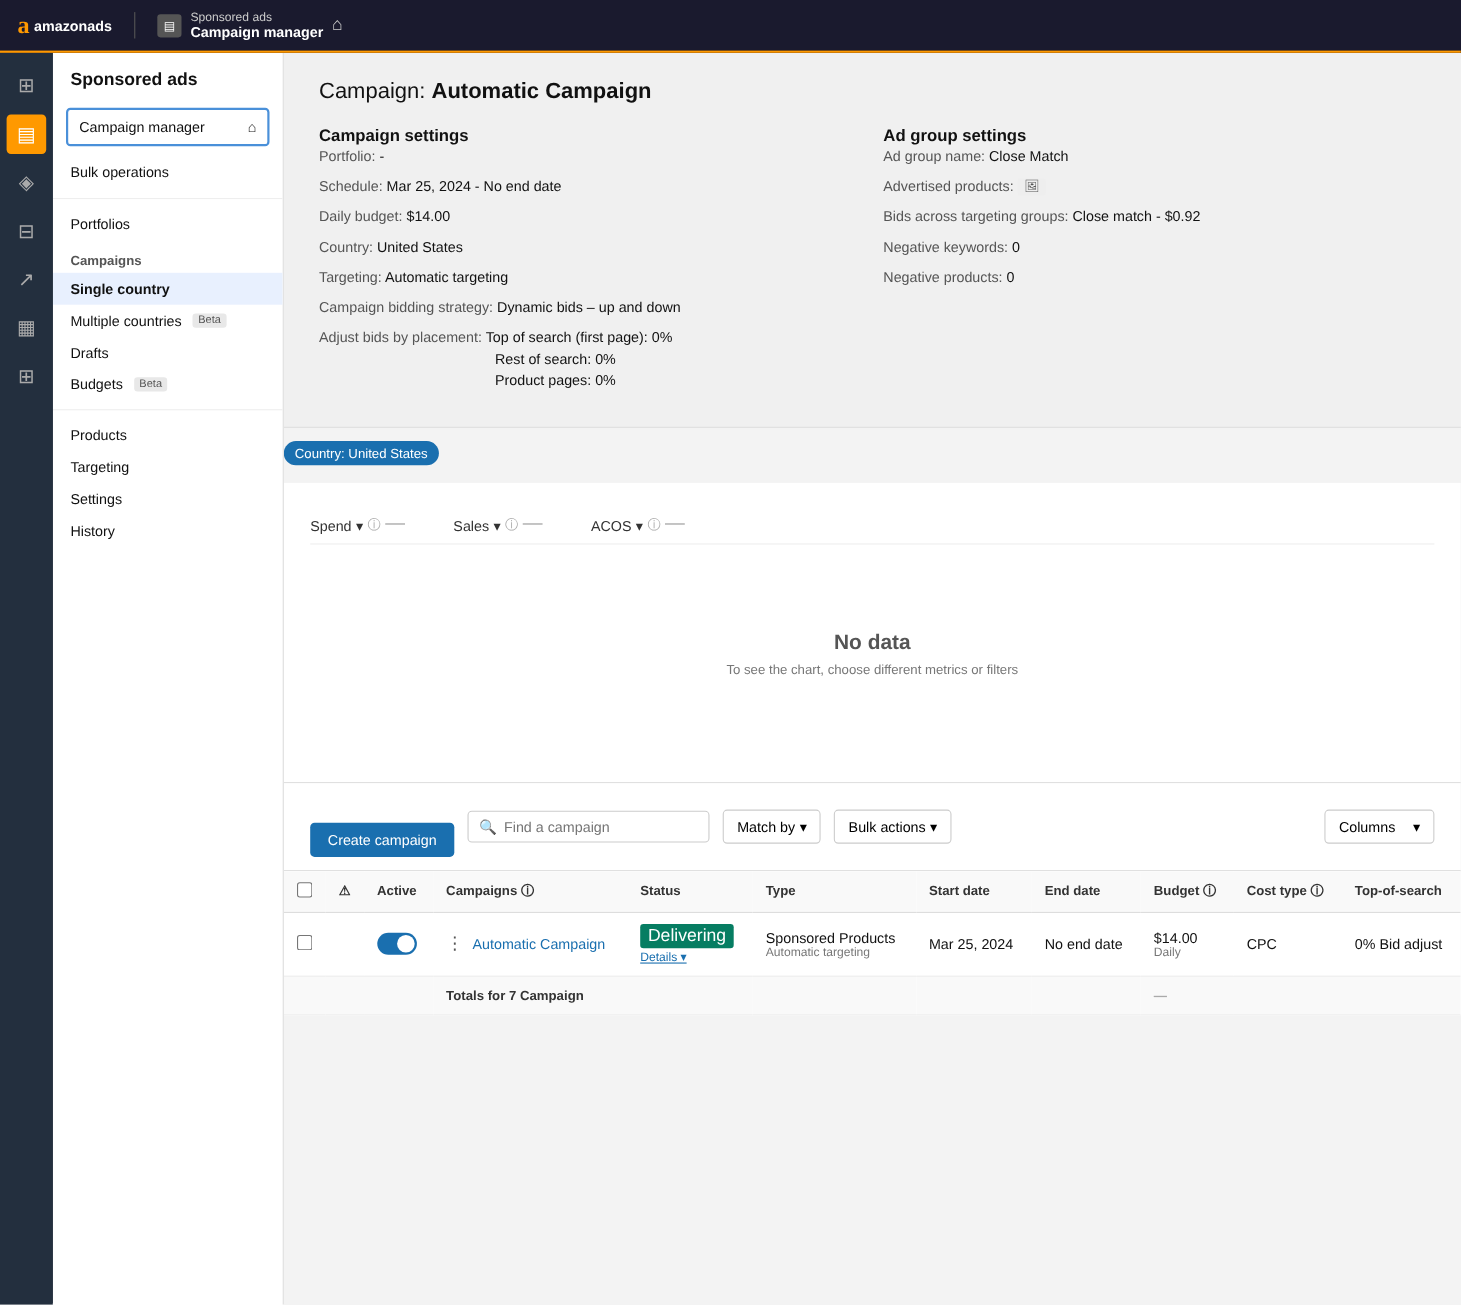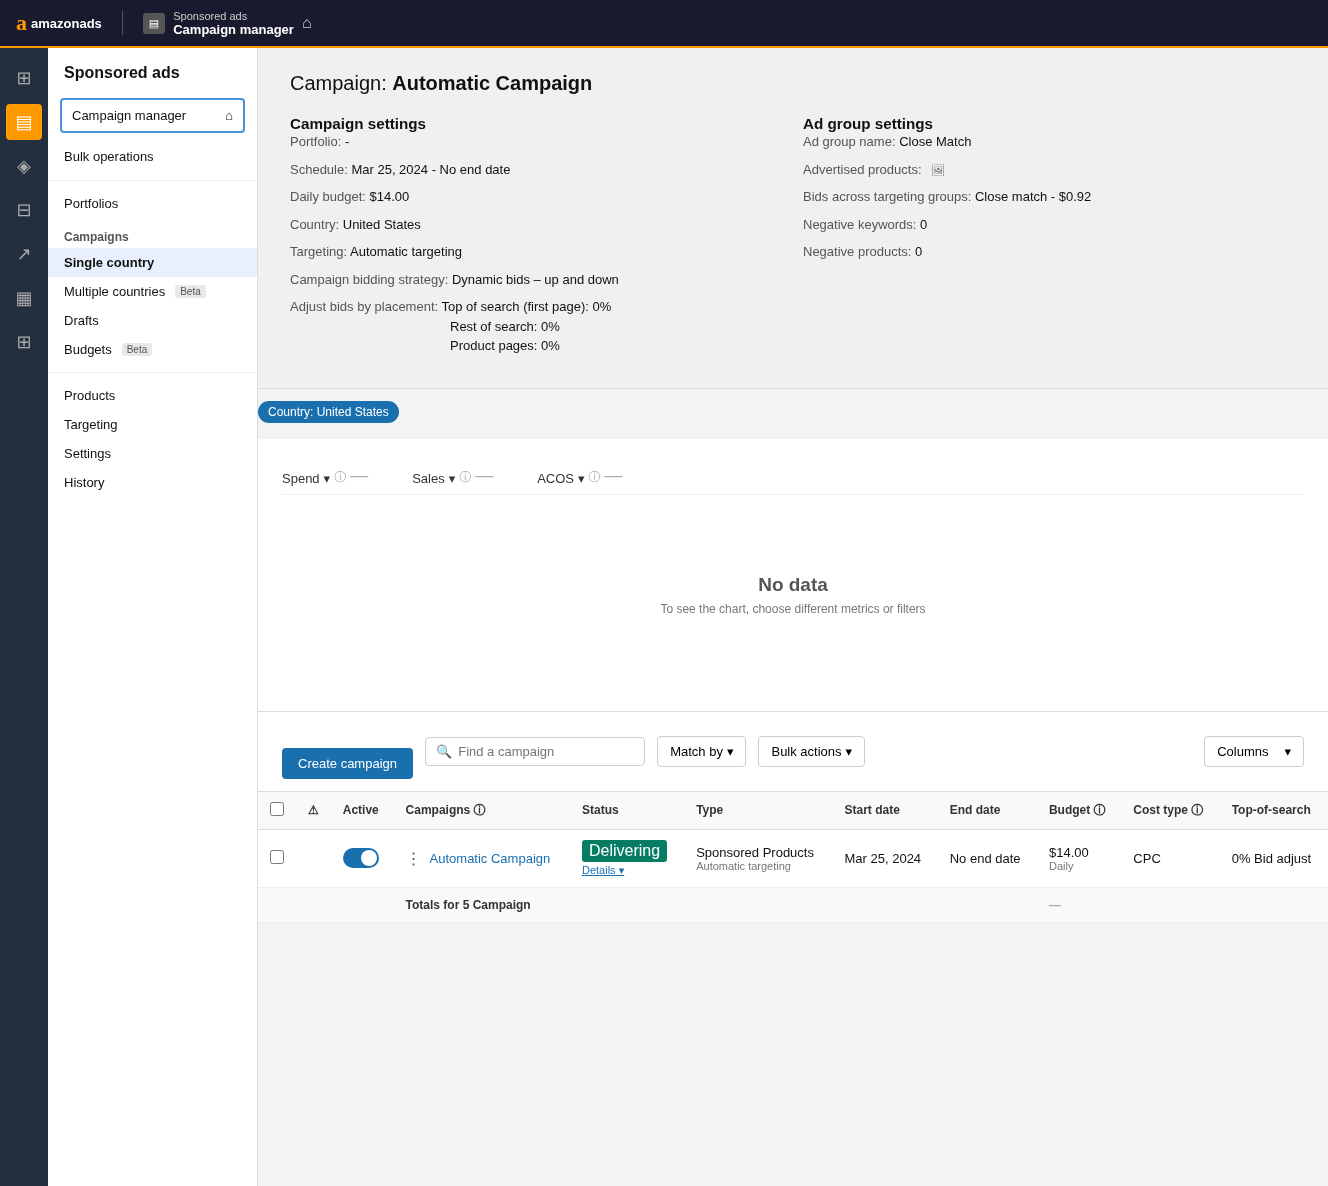--- a/index.html
+++ b/index.html
@@ -554,21 +554,21 @@
           <td>No end date</td>
           <td>
             <div>$14.00</div>
             <div style="color:#777; font-size:11px;">Daily</div>
           </td>
           <td>CPC</td>
           <td>0% Bid adjust</td>
         </tr>
         <tr class="totals-row">
           <td colspan="3"></td>
-          <td>Totals for 5 Campaign</td>
+          <td>Totals for 7 Campaign</td>
           <td></td>
           <td></td>
           <td></td>
           <td></td>
           <td><span class="dash-val">—</span></td>
           <td></td>
           <td></td>
         </tr>
       </tbody>
     </table>

